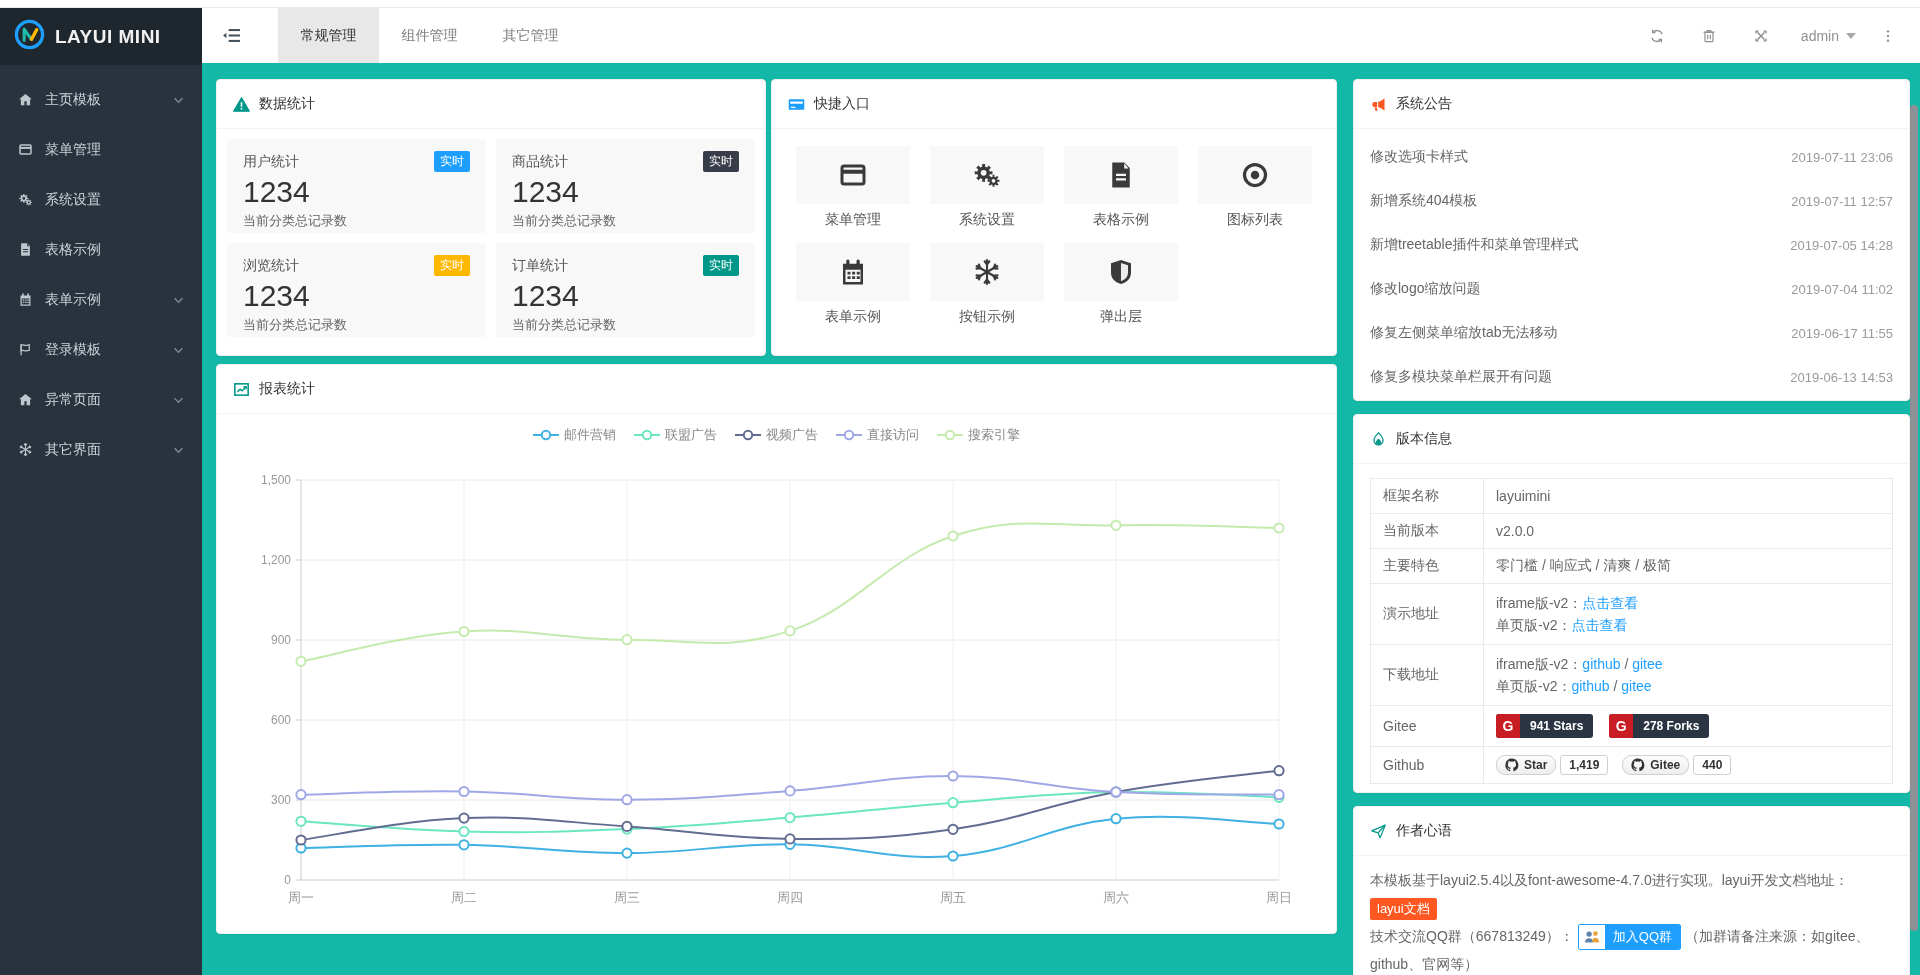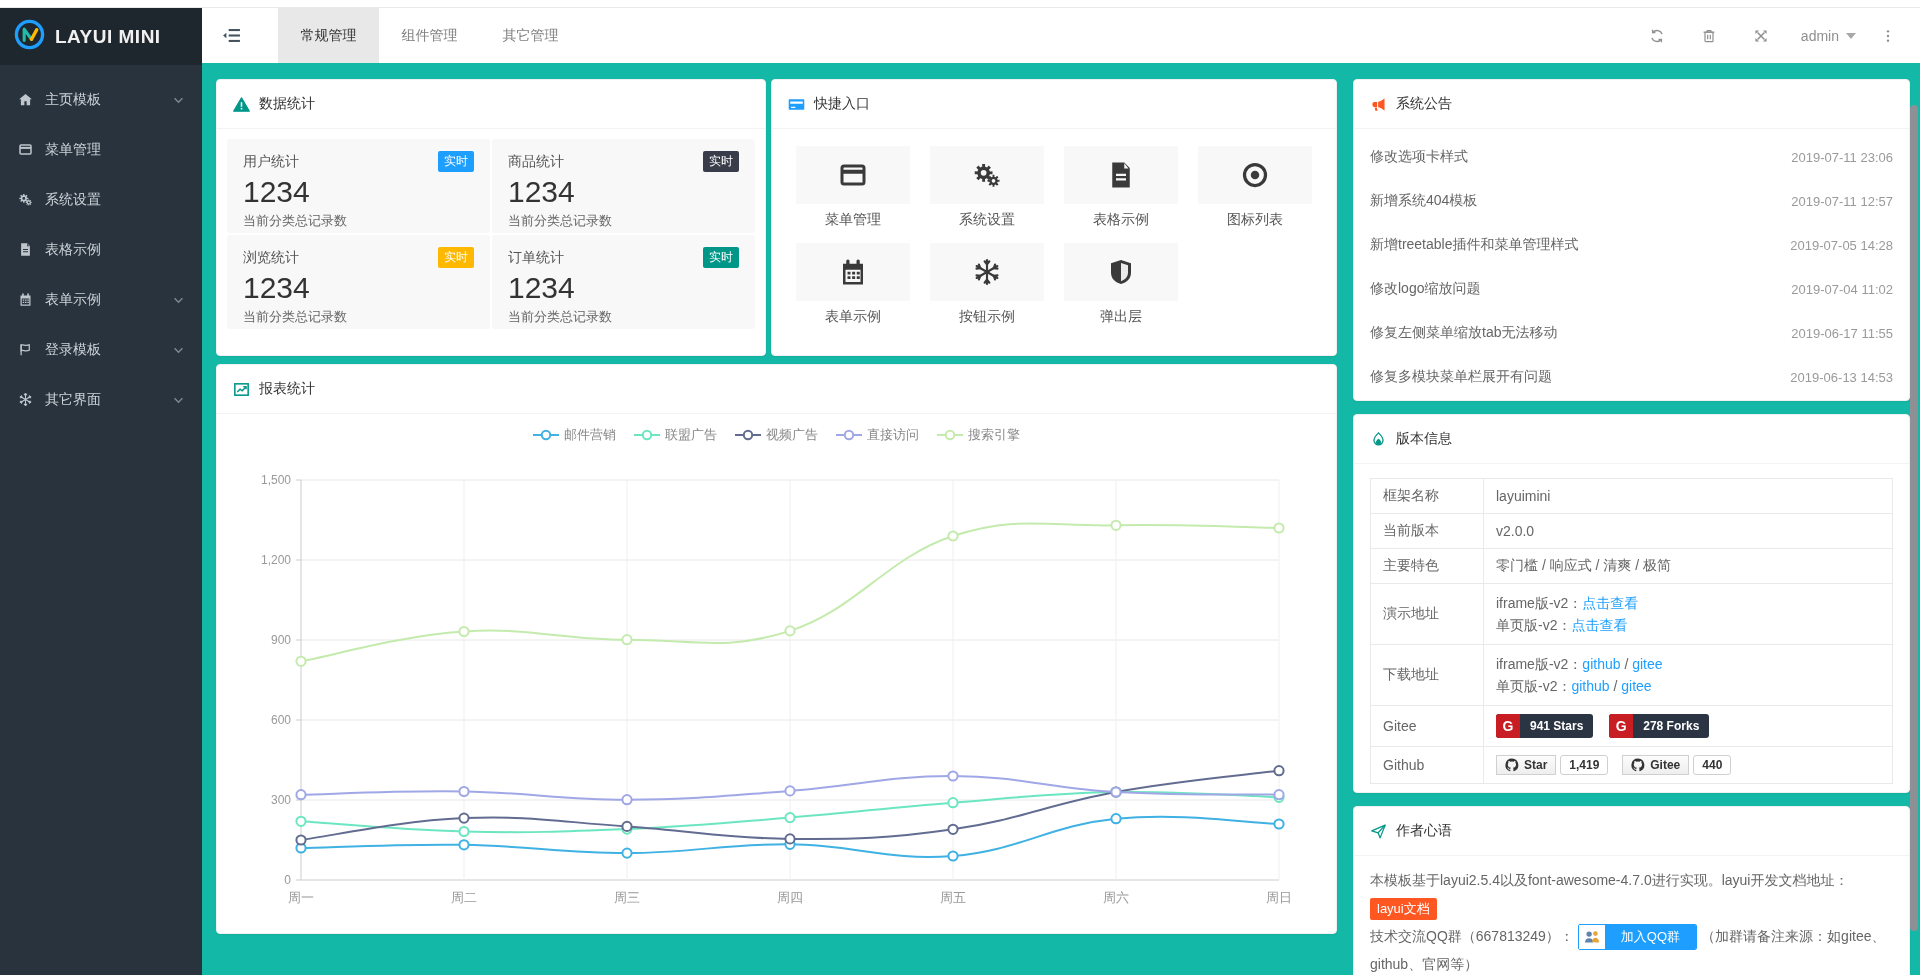--- a/index.html
+++ b/index.html
@@ -28,21 +28,21 @@
   .act svg{width:16px;height:16px;}
   .user{display:flex;align-items:center;gap:7px;font-size:14px;color:#8f8f8f;margin:0 14px;cursor:pointer;}
   .caret{width:0;height:0;border-left:5px solid transparent;border-right:5px solid transparent;border-top:6px solid #a8a8a8;}
   
   .content{position:absolute;left:202px;top:63px;right:0;bottom:0;background:#14b8a6;overflow:hidden;}
   .card{position:absolute;background:#fff;border:1px solid #f0f0f0;border-radius:4px;box-shadow:0 1px 2px rgba(0,0,0,.05);box-sizing:border-box;overflow:hidden;}
   .card-header{height:48px;display:flex;align-items:center;gap:9px;padding:0 16px;border-bottom:1px solid #f3f3f3;font-size:14px;color:#333;}
   .hd-icon svg{width:17px;height:17px;display:block;}
   
   .stats-card{left:14px;top:16px;width:550px;height:277px;}
-  .stats-grid{display:grid;grid-template-columns:1fr 1fr;gap:2px;padding:10px;}
+  .stats-grid{display:grid;grid-template-columns:1fr 1fr;gap:10px;padding:10px;}
   .stat-box{background:#f8f8f8;border-radius:3px;padding:12px 16px;height:94px;box-sizing:border-box;}
   .stat-top{display:flex;align-items:center;justify-content:space-between;}
   .stat-label{font-size:14px;color:#555;}
   .stat-badge{font-size:12px;color:#fff;padding:2px 6px;border-radius:2px;}
   .stat-value{font-size:30px;color:#333;margin-top:3px;}
   .stat-caption{font-size:13px;color:#666;margin-top:3px;}
   
   .quick-card{left:569px;top:16px;width:566px;height:277px;}
   .quick-grid{display:grid;grid-template-columns:repeat(4,1fr);column-gap:20px;row-gap:14px;padding:17px 24px;}
   .tile{text-align:center;cursor:pointer;}
@@ -63,30 +63,30 @@
   .version-card{left:1151px;top:351px;width:557px;height:379px;}
   .v-table{border-collapse:collapse;margin:14px 16px;width:calc(100% - 32px);}
   .v-table td{border:1px solid #e9e9e9;font-size:14px;color:#666;padding:8px 12px;}
   .v-table td.vl{width:88px;}
   .vv div{line-height:22px;}
   .vv a{color:#1E9FFF;text-decoration:none;cursor:pointer;}
   .gitee-badge{display:inline-flex;align-items:center;border-radius:3px;overflow:hidden;margin-right:12px;cursor:pointer;vertical-align:middle;}
   .g-sq{width:24px;height:24px;display:flex;align-items:center;justify-content:center;color:#fff;font-weight:bold;font-size:14px;}
   .g-txt{height:24px;display:flex;align-items:center;padding:0 10px;color:#fff;font-size:12px;font-weight:bold;}
   .gh-group{display:inline-flex;align-items:center;margin-right:10px;vertical-align:middle;}
-  .gh-btn{display:inline-flex;align-items:center;gap:5px;border:1px solid #d0d0d0;background:linear-gradient(#fcfcfc,#eee);border-radius:0;padding:2px 8px;font-size:12px;font-weight:bold;color:#333;cursor:pointer;}
+  .gh-btn{display:inline-flex;align-items:center;gap:5px;border:1px solid #d0d0d0;background:linear-gradient(#fcfcfc,#eee);border-radius:9px;padding:2px 8px;font-size:12px;font-weight:bold;color:#333;cursor:pointer;}
   .gh-btn svg{width:14px;height:14px;}
   .gh-count{border:1px solid #d0d0d0;background:#fff;border-radius:3px;padding:2px 8px;font-size:12px;font-weight:bold;color:#333;margin-left:4px;cursor:pointer;}
   .author-card{left:1151px;top:743px;width:557px;height:260px;}
   .author-body{padding:10px 16px;font-size:14px;color:#666;line-height:28px;}
   .badge-layui{display:inline-block;background:#FF5722;color:#fff;font-size:13px;padding:2px 7px;border-radius:2px;line-height:18px;cursor:pointer;}
   .qq-badge{display:inline-flex;align-items:center;vertical-align:middle;margin:0 4px;cursor:pointer;border-radius:2px;overflow:hidden;border:1px solid #1E9FFF;}
   .qq-img{width:26px;height:24px;background:#fff;display:flex;align-items:center;justify-content:center;}
   .qq-img svg{width:18px;height:18px;}
-  .qq-label{height:24px;display:flex;align-items:center;padding:0 16px;background:#1E9FFF;color:#fff;font-size:13px;}
+  .qq-label{height:24px;display:flex;align-items:center;padding:0 8px;background:#1E9FFF;color:#fff;font-size:13px;}
   
   .scrollbar{position:absolute;right:2px;top:0;bottom:0;width:8px;}
   .scroll-thumb{position:absolute;top:42px;height:826px;width:8px;background:#8d9196;border-radius:4px;cursor:pointer;}
 </style>
 </head>
 <body>
 
 <div class="screen">
   <div class="topstrip"></div>
 
@@ -157,20 +157,33 @@
           </span>
         </div>
         <div class="menu-item">
           <span class="mi-icon">
             <svg viewBox="0 0 24 24" fill="none" stroke="currentColor" stroke-width="2">
               <path d="M5 3v18"></path>
               <path d="M5 5.2c3.5-1.8 6.5 1.6 13-.8v8.8c-6.5 2.4-9.5-1-13 .8Z"></path>
             </svg>
           </span>
           <span>登录模板</span>
+          <span class="chev">
+            <svg viewBox="0 0 12 8" fill="none" stroke="currentColor" stroke-width="1.6">
+              <path d="M1.5 1.5 6 6l4.5-4.5"></path>
+            </svg>
+          </span>
+        </div>
+        <div class="menu-item">
+          <span class="mi-icon">
+            <svg viewBox="0 0 24 24" fill="currentColor">
+              <path d="M12 3 22.2 11.4h-2.8V21h-5.6v-6.2h-3.6V21H4.6v-9.6H1.8Z"></path>
+            </svg>
+          </span>
+          <span>异常页面</span>
           <span class="chev">
             <svg viewBox="0 0 12 8" fill="none" stroke="currentColor" stroke-width="1.6">
               <path d="M1.5 1.5 6 6l4.5-4.5"></path>
             </svg>
           </span>
         </div>
         <div class="menu-item">
           <span class="mi-icon">
             <svg viewBox="0 0 24 24" fill="none" stroke="currentColor" stroke-width="1.7" stroke-linecap="round">
               <line x1="12" y1="12" x2="20.3" y2="16.8"></line>

